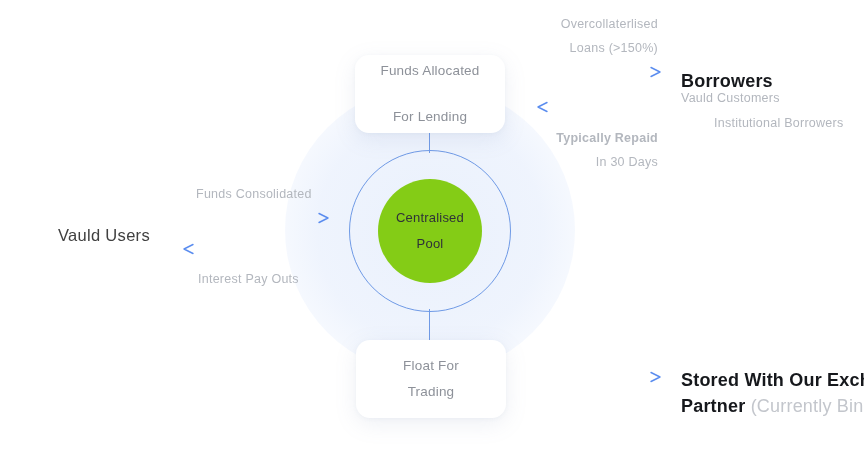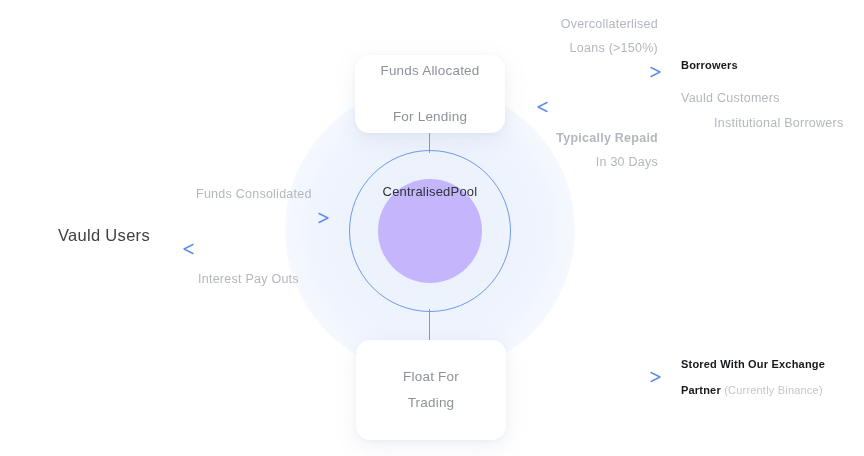--- a/index.html
+++ b/index.html
@@ -48,43 +48,44 @@
     align-items: center;
     justify-content: center;
     color: #8d9199;
     font-size: 13.5px;
     line-height: 26px;
     letter-spacing: .2px;
   }
   .node-box span { display: block; white-space: nowrap; }
 
   #box-lending { left: 355px; top: 55px;  width: 150px; height: 78px; gap: 20px; }
-  #box-float   { left: 356px; top: 340px; width: 150px; height: 100px; }
+  #box-float   { left: 356px; top: 340px; width: 150px; height: 78px; }
 
   
   .ring {
     position: absolute;
     left: 349px;
     top: 150px;
     width: 162px;
     height: 162px;
     border-radius: 50%;
     border: 1.3px solid #6f9ae6;
     box-sizing: border-box;
   }
   .ring-inner {
     position: absolute;
     left: 378px;
     top: 179px;
     width: 104px;
     height: 104px;
     border-radius: 50%;
-    background: #c4b5fd;
+    background: #84cc16;
     display: flex;
-    flex-direction: row;
+    flex-direction: column;
+    align-items: center;
     justify-content: center;
     color: #2f3238;
     font-size: 13px;
     line-height: 26px;
     letter-spacing: .2px;
   }
   .ring-inner span { display: block; white-space: nowrap; }
 
   
   .vconn {
@@ -105,24 +106,25 @@
     font-size: 12.5px;
     line-height: 24px;
     letter-spacing: .25px;
     white-space: nowrap;
   }
   .lbl.center { text-align: right; }
 
   .heading {
     position: absolute;
     color: #16181c;
-    font-size: 11px;
+    font-size: 18px;
     font-weight: 700;
     letter-spacing: .2px;
     white-space: nowrap;
+    margin-top: 12px;
   }
   .sub {
     position: absolute;
     color: #b3b7be;
     font-size: 12.5px;
     letter-spacing: .25px;
     white-space: nowrap;
   }
   #actor-users {
     position: absolute;

